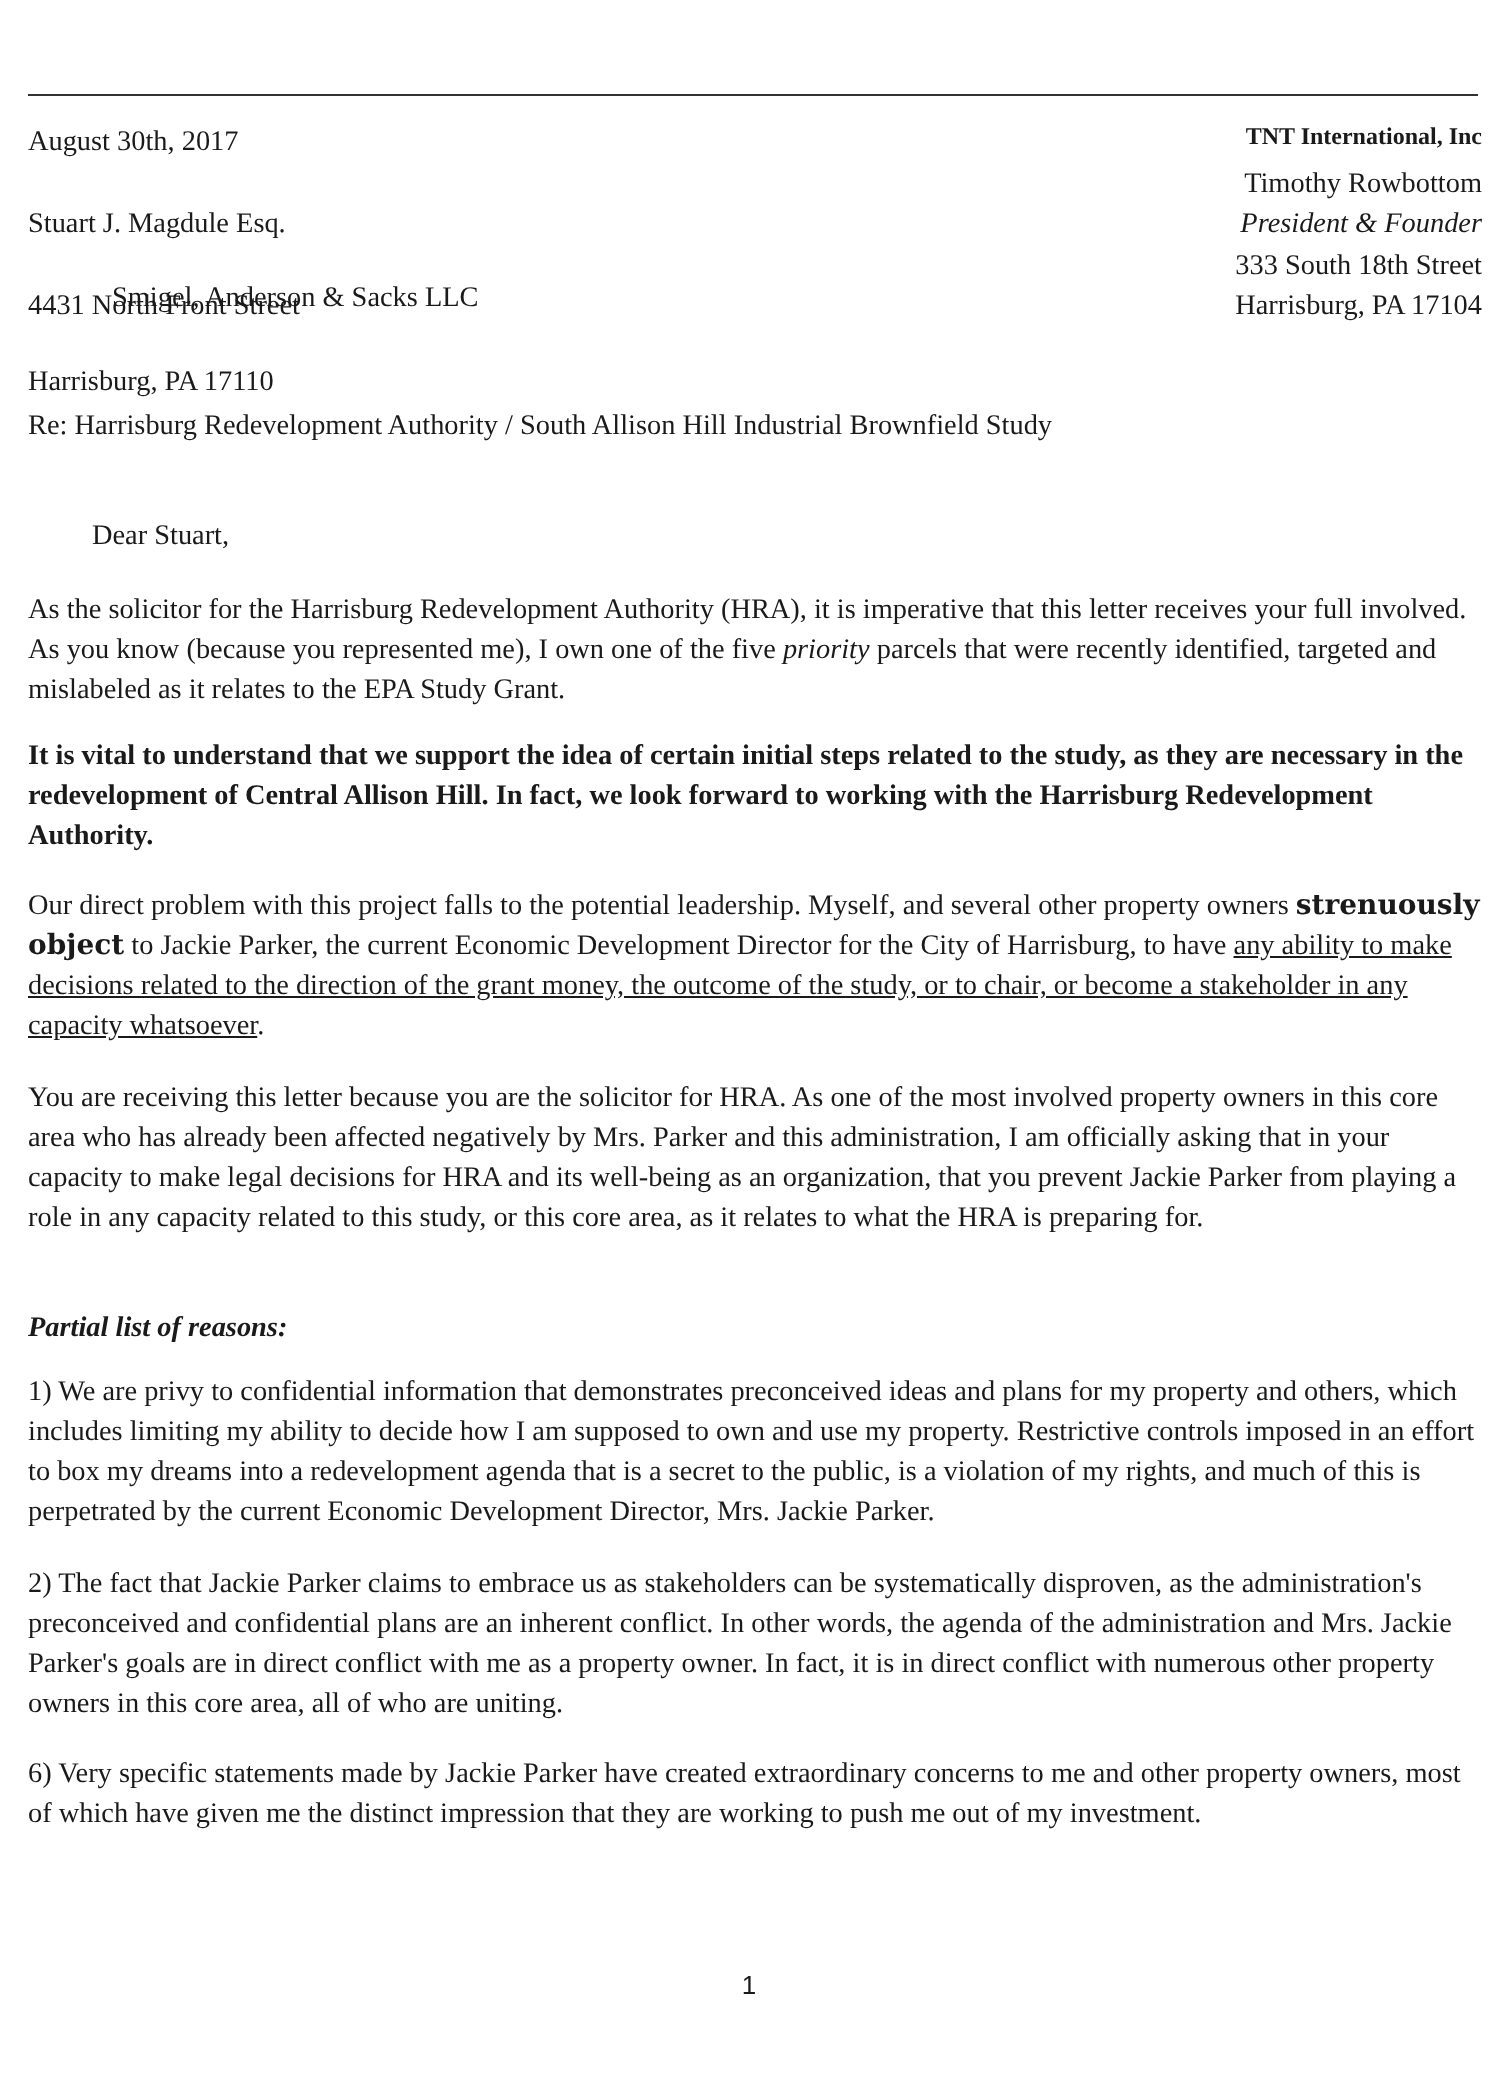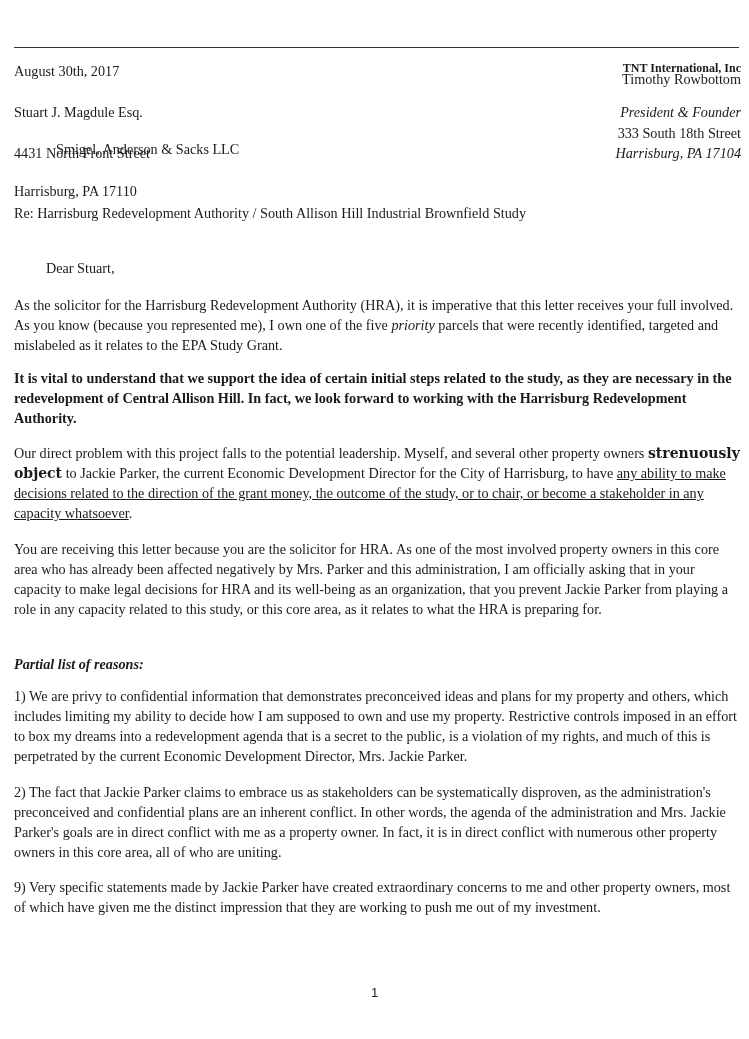--- a/index.html
+++ b/index.html
@@ -16,24 +16,24 @@
   .pagenum { position:absolute; top:985px; left:0; width:749px; text-align:center;
              font-family:"Liberation Sans", sans-serif; font-size:13px; }
 </style>
 </head>
 <body>
 
 <div class="rule"></div>
 
 <div class="abs" style="left:14px;top:63px;">August 30th, 2017</div>
 <div class="abs right company">TNT International, Inc</div>
-<div class="abs right" style="top:71px;">Timothy Rowbottom</div>
+<div class="abs right" style="top:84px;">Timothy Rowbottom</div>
 <div class="abs right" style="top:104px;font-style:italic;">President &amp; Founder</div>
 <div class="abs right" style="top:125px;">333 South 18th Street</div>
-<div class="abs right" style="top:145px;font-style:italic;">Harrisburg, PA 17104</div>
+<div class="abs right" style="top:145px;">Harrisburg, PA 17104</div>
 
 <div class="abs" style="left:14px;top:104px;">Stuart J. Magdule Esq.</div>
 <div class="abs" style="left:14px;top:141px;margin-left:42px;">Smigel, Anderson &amp; Sacks LLC</div>
 <div class="abs" style="left:14px;top:145px;">4431 North Front Street</div>
 <div class="abs" style="left:14px;top:183px;text-align:center;">Harrisburg, PA 17110</div>
 
 <div class="abs" style="left:14px;top:205px;">Re: Harrisburg Redevelopment Authority / South Allison Hill Industrial Brownfield Study</div>
 <div class="abs" style="left:10px;top:260px;margin-left:36px;">Dear Stuart,</div>
 
 <div class="para" style="top:295px;"><span>As the solicitor for the Harrisburg Redevelopment Authority (HRA), it is imperative that this letter receives your full involved.   As you know (because you represented me), I own one of the five </span><i>priority</i><span> parcels that were recently identified, targeted and mislabeled as it relates to the EPA Study Grant.</span></div>
@@ -41,15 +41,15 @@
 <div class="para" style="top:368px;font-weight:bold;">It is vital to understand that we support the idea of certain initial steps related to the study, as they are necessary in the redevelopment of Central Allison Hill.  In fact, we look forward to working with the Harrisburg Redevelopment Authority.</div>
 
 <div class="para" style="top:443px;"><span>Our direct problem with this project falls to the potential leadership. Myself, and several other property owners </span><span class="strong-obj">strenuously object</span><span> to Jackie Parker, the current Economic Development Director for the City of Harrisburg, to have </span><span class="u">any ability to make decisions related to the direction of the grant money, the outcome of the study, or to chair, or become a stakeholder in any capacity whatsoever</span><span>.</span></div>
 
 <div class="para" style="top:539px;">You are receiving this letter because you are the solicitor for HRA.  As one of the most involved property owners in this core area who has already been affected negatively by Mrs. Parker and this administration, I am officially asking that in your capacity to make legal decisions for HRA and its well-being as an organization, that you prevent Jackie Parker from playing a role in any capacity related to this study, or this core area, as it relates to what the HRA is preparing for.</div>
 
 <div class="para b" style="top:654px;">Partial list of reasons:</div>
 
 <div class="para" style="top:686px;">1) We are privy to confidential information that demonstrates preconceived ideas and plans for my property and others, which includes limiting my ability to decide how I am supposed to own and use my property. Restrictive controls imposed in an effort to box my dreams into a redevelopment agenda that is a secret to the public, is a violation of my rights, and much of this is perpetrated by the current Economic Development Director, Mrs. Jackie Parker.</div>
 <div class="para" style="top:782px;">2) The fact that Jackie Parker claims to embrace us as stakeholders can be systematically disproven, as the administration's preconceived and confidential plans are an inherent conflict.   In other words, the agenda of the administration and Mrs. Jackie Parker's goals are in direct conflict with me as a property owner.  In fact, it is in direct conflict with numerous other property owners in this core area, all of who are uniting.</div>
-<div class="para" style="top:877px;">9) Very specific statements made by Jackie Parker have created extraordinary concerns to me and other property owners, most of which have given me the distinct impression that they are working to push me out of my investment.</div>
+<div class="para" style="top:877px;">6) Very specific statements made by Jackie Parker have created extraordinary concerns to me and other property owners, most of which have given me the distinct impression that they are working to push me out of my investment.</div>
 
 <div class="pagenum">1</div>
 
 </body></html>

